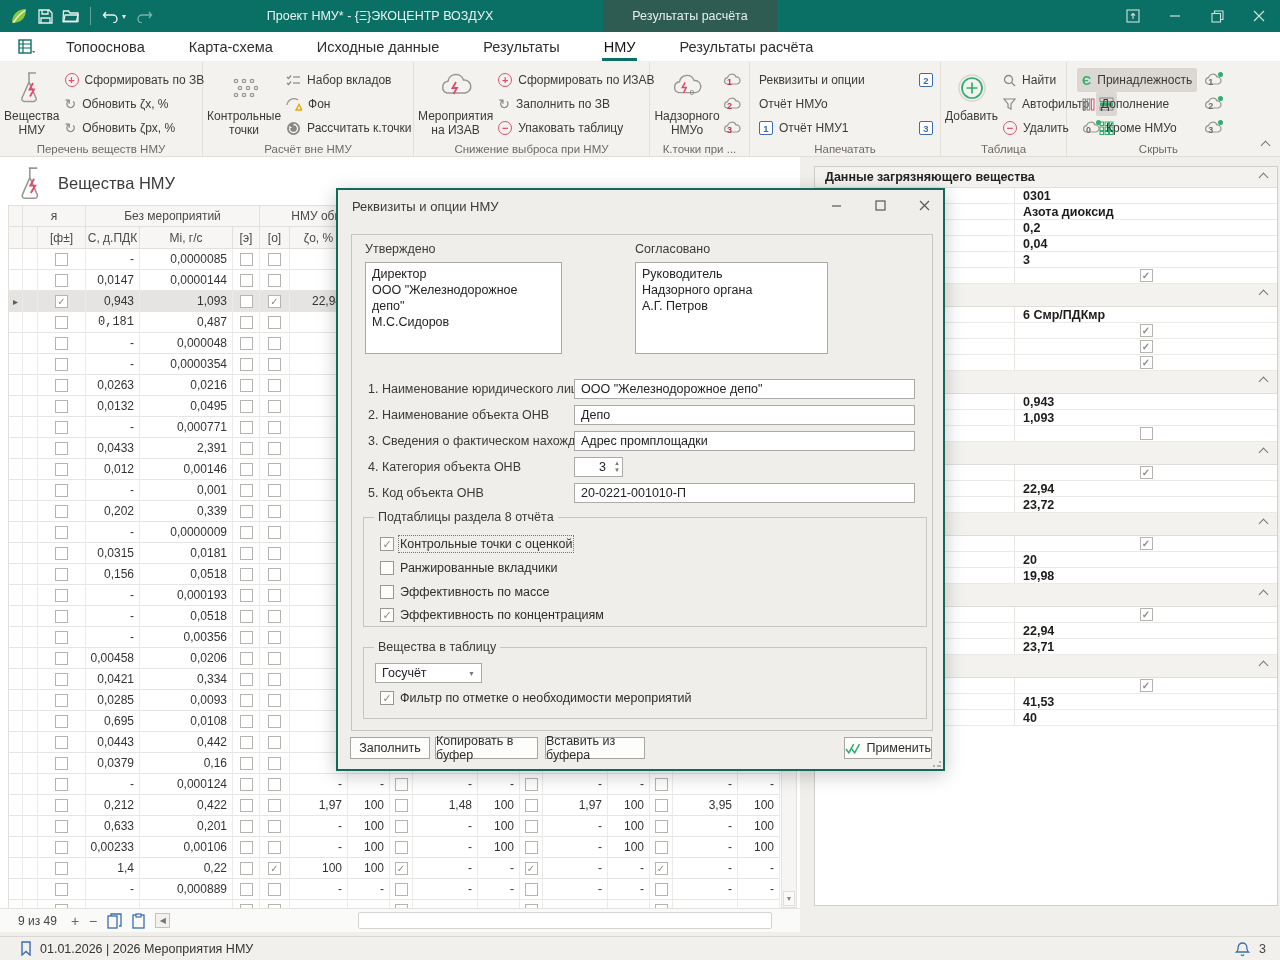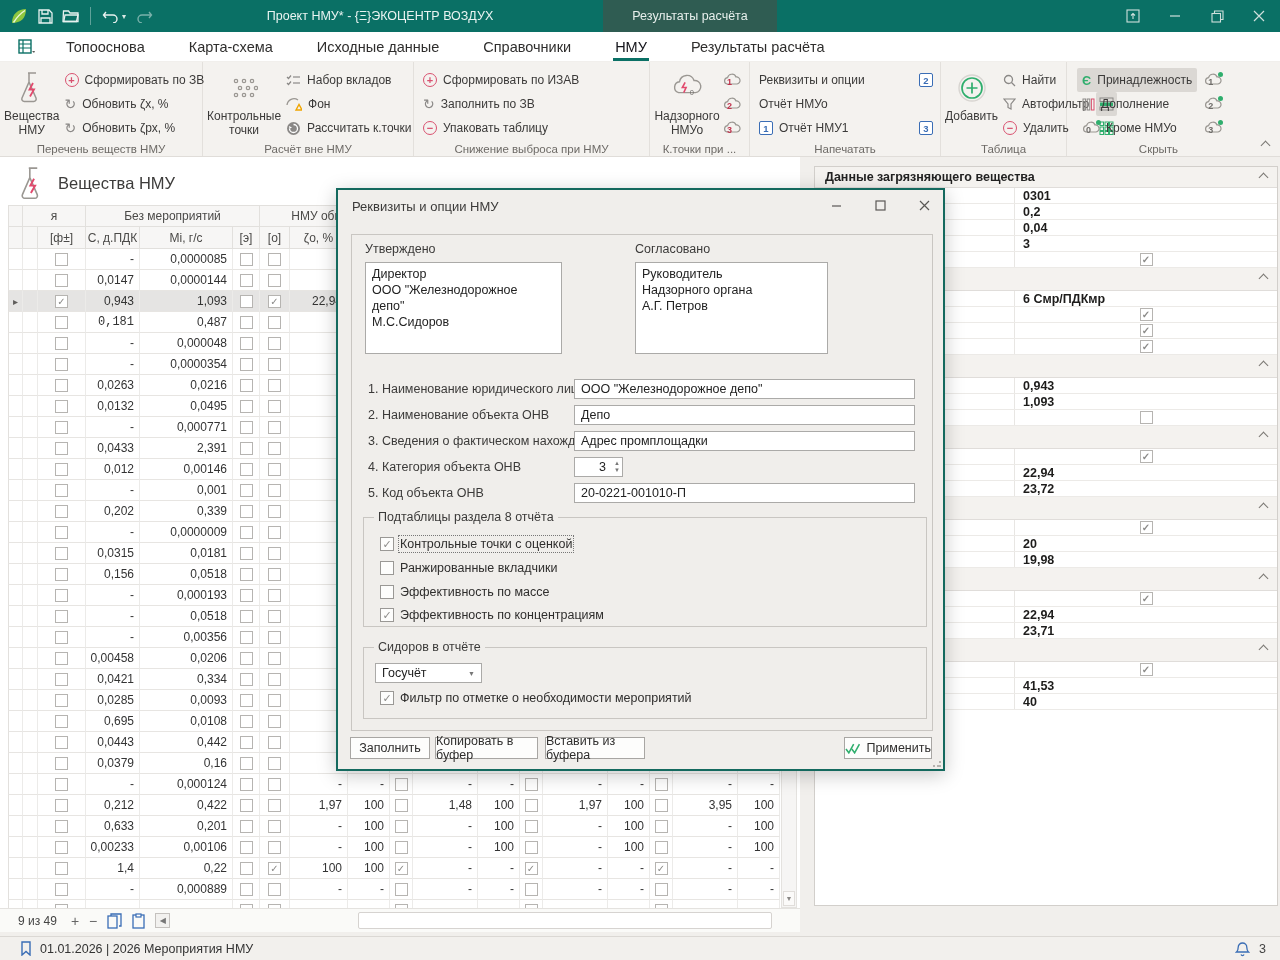--- a/index.html
+++ b/index.html
@@ -190,21 +190,21 @@
     <div class="menu-icon">
       <svg width="17" height="16" viewBox="0 0 17 16">
           <rect x="1" y="1" width="12" height="13" fill="none" stroke="#0a7065" stroke-width="1.4"></rect>
           <path d="M1 5h12M1 9h12M5 1v13" stroke="#0a7065" stroke-width="1.2"></path>
           <path d="M14 12l2 2 1-2z" fill="#5a5855"></path>
         </svg>
     </div>
     <div class="mtab">Топооснова</div>
     <div class="mtab">Карта-схема</div>
     <div class="mtab">Исходные данные</div>
-    <div class="mtab">Справочники</div>
+    <div class="mtab">Результаты</div>
     <div class="mtab active">НМУ</div>
     <div class="mtab">Результаты расчёта</div>
   </div>
 
   <div class="ribbon">
 
     <div class="rgroup" style="width:203px;">
       <div class="bigbtn" style="width:64px;">
         <span class="bicon">
           <svg width="30" height="34" viewBox="0 0 30 34">
@@ -279,20 +279,29 @@
                 <path d="M3 5l.5 2.7L6 6.5z" fill="#fff"></path>
               </svg>
           </span>
           <span>Рассчитать к.точки</span>
         </div>
       </div>
       <div class="rgroup-caption">Расчёт вне НМУ</div>
     </div>
 
     <div class="rgroup" style="width:236px;">
+      <div class="bigbtn" style="width:82px;">
+        <span class="bicon">
+          <svg width="34" height="30" viewBox="0 0 34 30">
+              <path d="M8 20a6 6 0 0 1 1-11.7A8 8 0 0 1 24.5 7 6.5 6.5 0 0 1 26 20z" fill="none" stroke="#9a9792" stroke-width="1.5"></path>
+              <path d="M17 9l-3.5 6h4.5L14.5 21" fill="none" stroke="#e14a6d" stroke-width="1.8"></path>
+            </svg>
+        </span>
+        <span>Мероприятия на ИЗАВ</span>
+      </div>
       <div class="smalls">
         <div class="sbtn">
           <span class="cplus">+</span>
           <span>Сформировать по ИЗАВ</span>
         </div>
         <div class="sbtn">
           <span class="refresh-ic">↻</span>
           <span>Заполнить по ЗВ</span>
         </div>
         <div class="sbtn">
@@ -1597,20 +1606,24 @@
       <span>Данные загрязняющего вещества</span>
       <span class="chev"></span>
     </div>
     <div id="pbody">
         <div class="prow">
           <div class="plabel"></div>
           <div class="pval">0301</div>
         </div>
         <div class="prow">
           <div class="plabel"></div>
+          <div class="pval">Азота диоксид</div>
+        </div>
+        <div class="prow">
+          <div class="plabel"></div>
           <div class="pval">0,2</div>
         </div>
         <div class="prow">
           <div class="plabel"></div>
           <div class="pval">0,04</div>
         </div>
         <div class="prow">
           <div class="plabel"></div>
           <div class="pval">3</div>
         </div>
@@ -1816,21 +1829,21 @@
     <div class="dlg-check" style="left:42px; top:395px;">
       <span class="dcb"></span>
       <span>Эффективность по массе</span>
     </div>
     <div class="dlg-check" style="left:42px; top:418px;">
       <span class="dcb on"></span>
       <span>Эффективность по концентрациям</span>
     </div>
 
     <div class="dlg-box" style="left:25px; top:457px; width:564px; height:72px;">
-      <span class="gcaption">Сидоров в отчёте</span>
+      <span class="gcaption">Вещества в таблицу</span>
     </div>
     <div class="dlg-select" style="left:37px; top:473px; width:107px;">
       <span>Госучёт</span>
       <span class="dd">▼</span>
     </div>
     <div class="dlg-check" style="left:42px; top:501px;">
       <span class="dcb on"></span>
       <span>Фильтр по отметке о необходимости мероприятий</span>
     </div>
 

